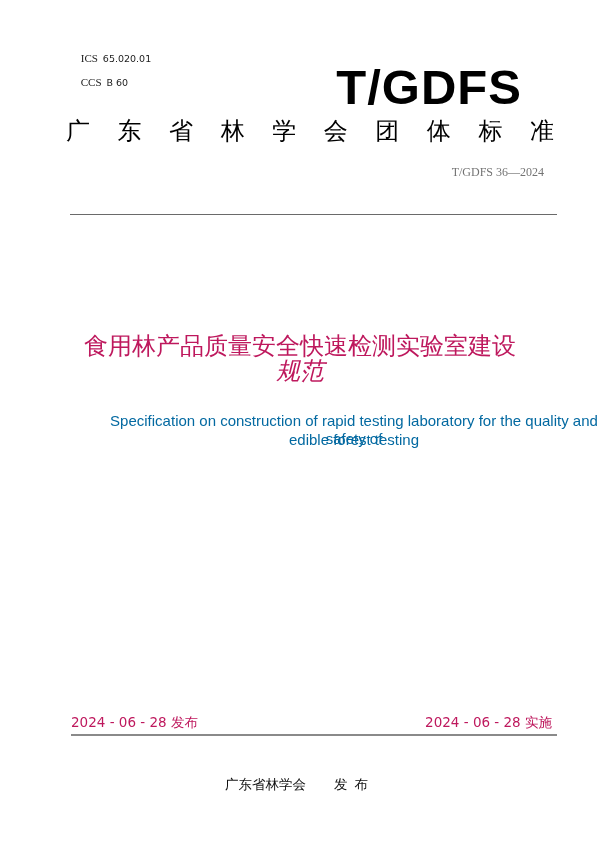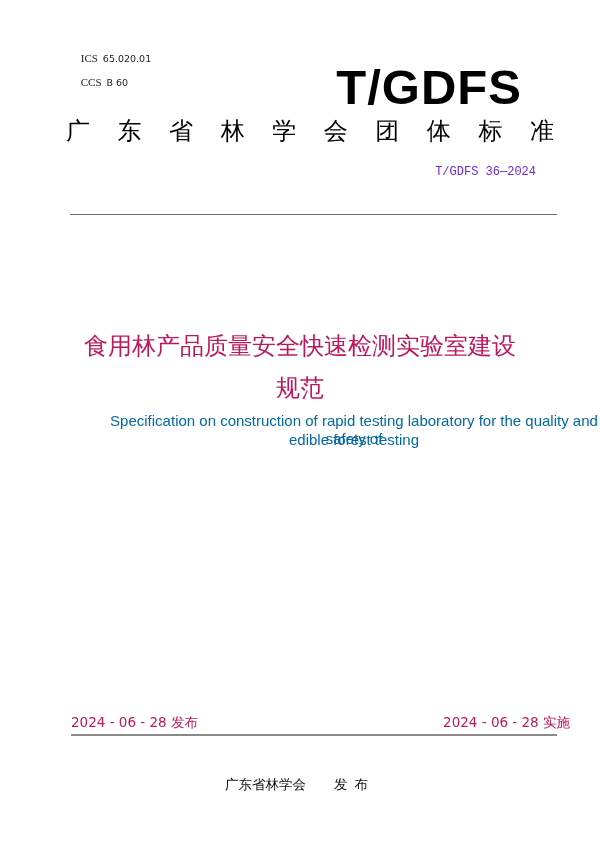--- a/index.html
+++ b/index.html
@@ -39,26 +39,26 @@
       left: 66px;
       top: 116px;
       width: 488px;
       display: flex;
       justify-content: space-between;
       font-size: 24px;
       line-height: 30px;
       color: #000;
     }
     .std-no {
-      right: 64px;
+      right: 56px;
       top: 165px;
-      font-family: Liberation Mono, monospace;
+      font-family: Liberation Serif, serif;
       font-size: 12px;
       line-height: 14px;
-      color: #6d28d9;
+      color: #737373;
     }
     .rule {
       height: 1px;
       background: #6a6a6a;
     }
     .cn-title {
       left: 40px;
       width: 520px;
       text-align: center;
       font-size: 24px;
@@ -118,27 +118,27 @@
     <span>体</span>
     <span>标</span>
     <span>准</span>
   </div>
 
   <div class="abs std-no">T/GDFS 36—2024</div>
 
   <div class="abs rule" style="left:70px; top:214px; width:487px;"></div>
 
   <div class="abs cn-title" style="top:330px;">食用林产品质量安全快速检测实验室建设</div>
-  <div class="abs cn-title" style="top:372px;">规范</div>
+  <div class="abs cn-title" style="top:355px;font-style:italic;">规范</div>
 
   <div class="abs en-title" style="top:412px;">Specification on construction of rapid testing laboratory for the quality and safety of</div>
   <div class="abs en-title" style="top:431px;">edible forest testing</div>
 
   <div class="abs date" style="left:71px;">2024 - 06 - 28 发布</div>
-  <div class="abs date" style="right:30px;">2024 - 06 - 28 实施</div>
+  <div class="abs date" style="right:48px;">2024 - 06 - 28 实施</div>
 
   <div class="abs rule" style="left:71px; top:734px; width:486px; height:1.5px; background:#8a8a8a;"></div>
 
   <div class="abs publisher">
     <span>广东省林学会</span><span class="gap"></span><span class="act">发布</span>
   </div>
 
 </div>
 
 </body></html>

